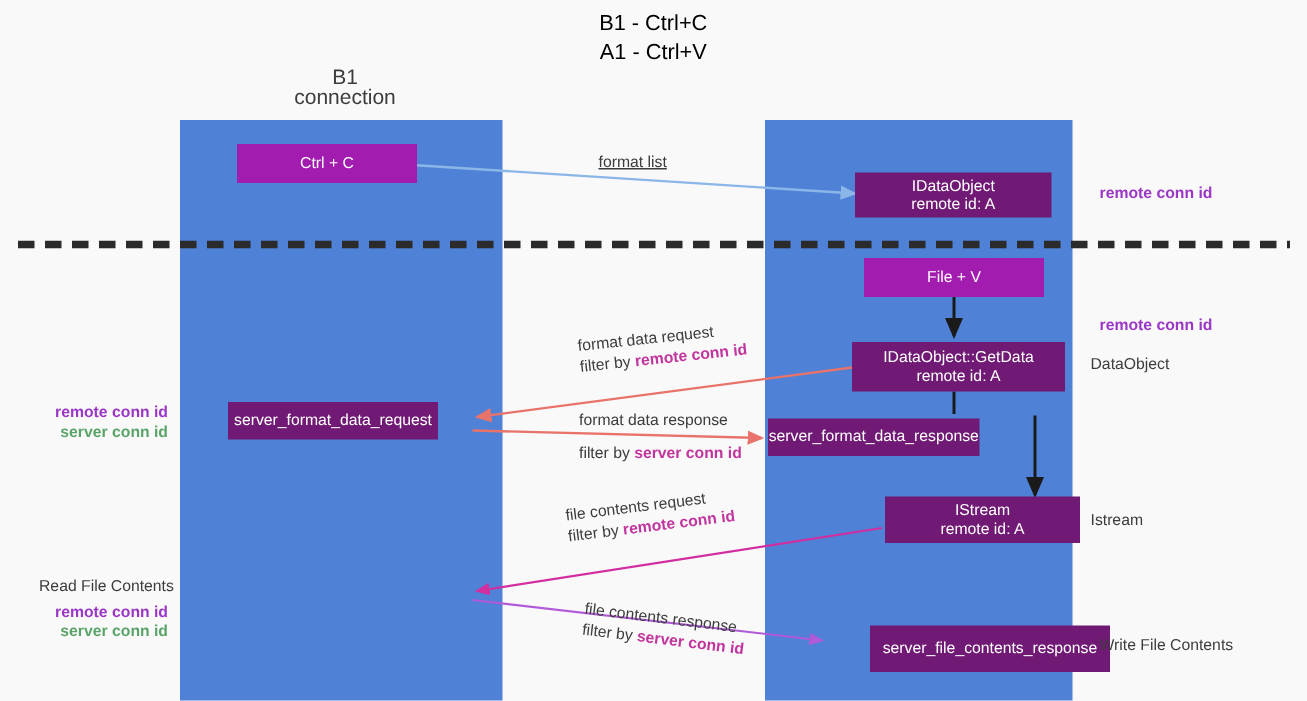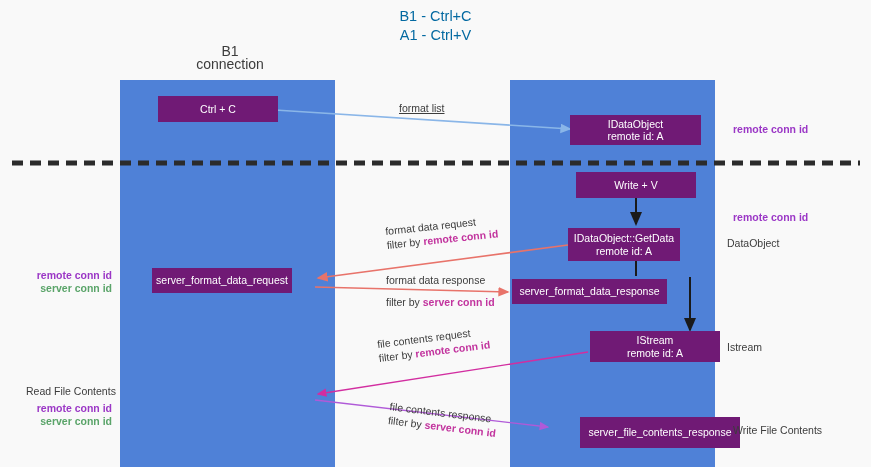--- a/index.html
+++ b/index.html
@@ -31,39 +31,39 @@
   }
   .lane-title-b1{left:150px;top:45px;width:160px;}
   .lane-title-a1{left:540px;top:45px;width:160px;}
 
   .diagram-title{
     position:absolute;
     left:0;top:7px;width:871px;
     text-align:center;
     font-size:14.5px;
     line-height:19px;
-    color:#0369a1;
+    color:#000000;
     white-space:pre-line;
   }
 
   .node{
     position:absolute;
     display:flex;
     flex-direction:column;
     align-items:center;
     justify-content:center;
     box-sizing:border-box;
     color:#ffffff;
     font-size:10.5px;
     line-height:12.5px;
     text-align:center;
     padding:2px 4px;
   }
   .node .l2{font-size:10.5px;}
-  .n-green{background:#701a75;}
+  .n-green{background:#a21caf;}
   .n-orange{background:#701a75;}
 
   .side-label{
     position:absolute;
     font-size:10.5px;
     line-height:13px;
     white-space:pre-line;
   }
   .lbl-dark{color:#3c3c3c;}
   .lbl-purple{color:#9b37c6;font-weight:bold;}
@@ -142,33 +142,33 @@
   <div class="node n-green" style="left:158px;top:96px;width:120px;height:26px;">
     <span>Ctrl + C</span>
   </div>
 
   <div class="node n-orange" style="left:570px;top:115px;width:131px;height:30px;">
     <span>IDataObject</span>
     <span class="l2">remote id: A</span>
   </div>
 
   <div class="node n-green" style="left:576px;top:172px;width:120px;height:26px;">
-    <span>Write + V</span>
-  </div>
-
-  <div class="node n-orange" style="left:568px;top:228px;width:112px;height:33px;">
+    <span>File + V</span>
+  </div>
+
+  <div class="node n-orange" style="left:568px;top:228px;width:142px;height:33px;">
     <span>IDataObject::GetData</span>
     <span class="l2">remote id: A</span>
   </div>
 
   <div class="node n-orange" style="left:152px;top:268px;width:140px;height:25px;">
     <span>server_format_data_request</span>
   </div>
 
-  <div class="node n-orange" style="left:512px;top:279px;width:155px;height:25px;">
+  <div class="node n-orange" style="left:512px;top:279px;width:141px;height:25px;">
     <span>server_format_data_response</span>
   </div>
 
   <div class="node n-orange" style="left:590px;top:331px;width:130px;height:31px;">
     <span>IStream</span>
     <span class="l2">remote id: A</span>
   </div>
 
 
   <div class="node n-orange" style="left:580px;top:417px;width:160px;height:31px;">

